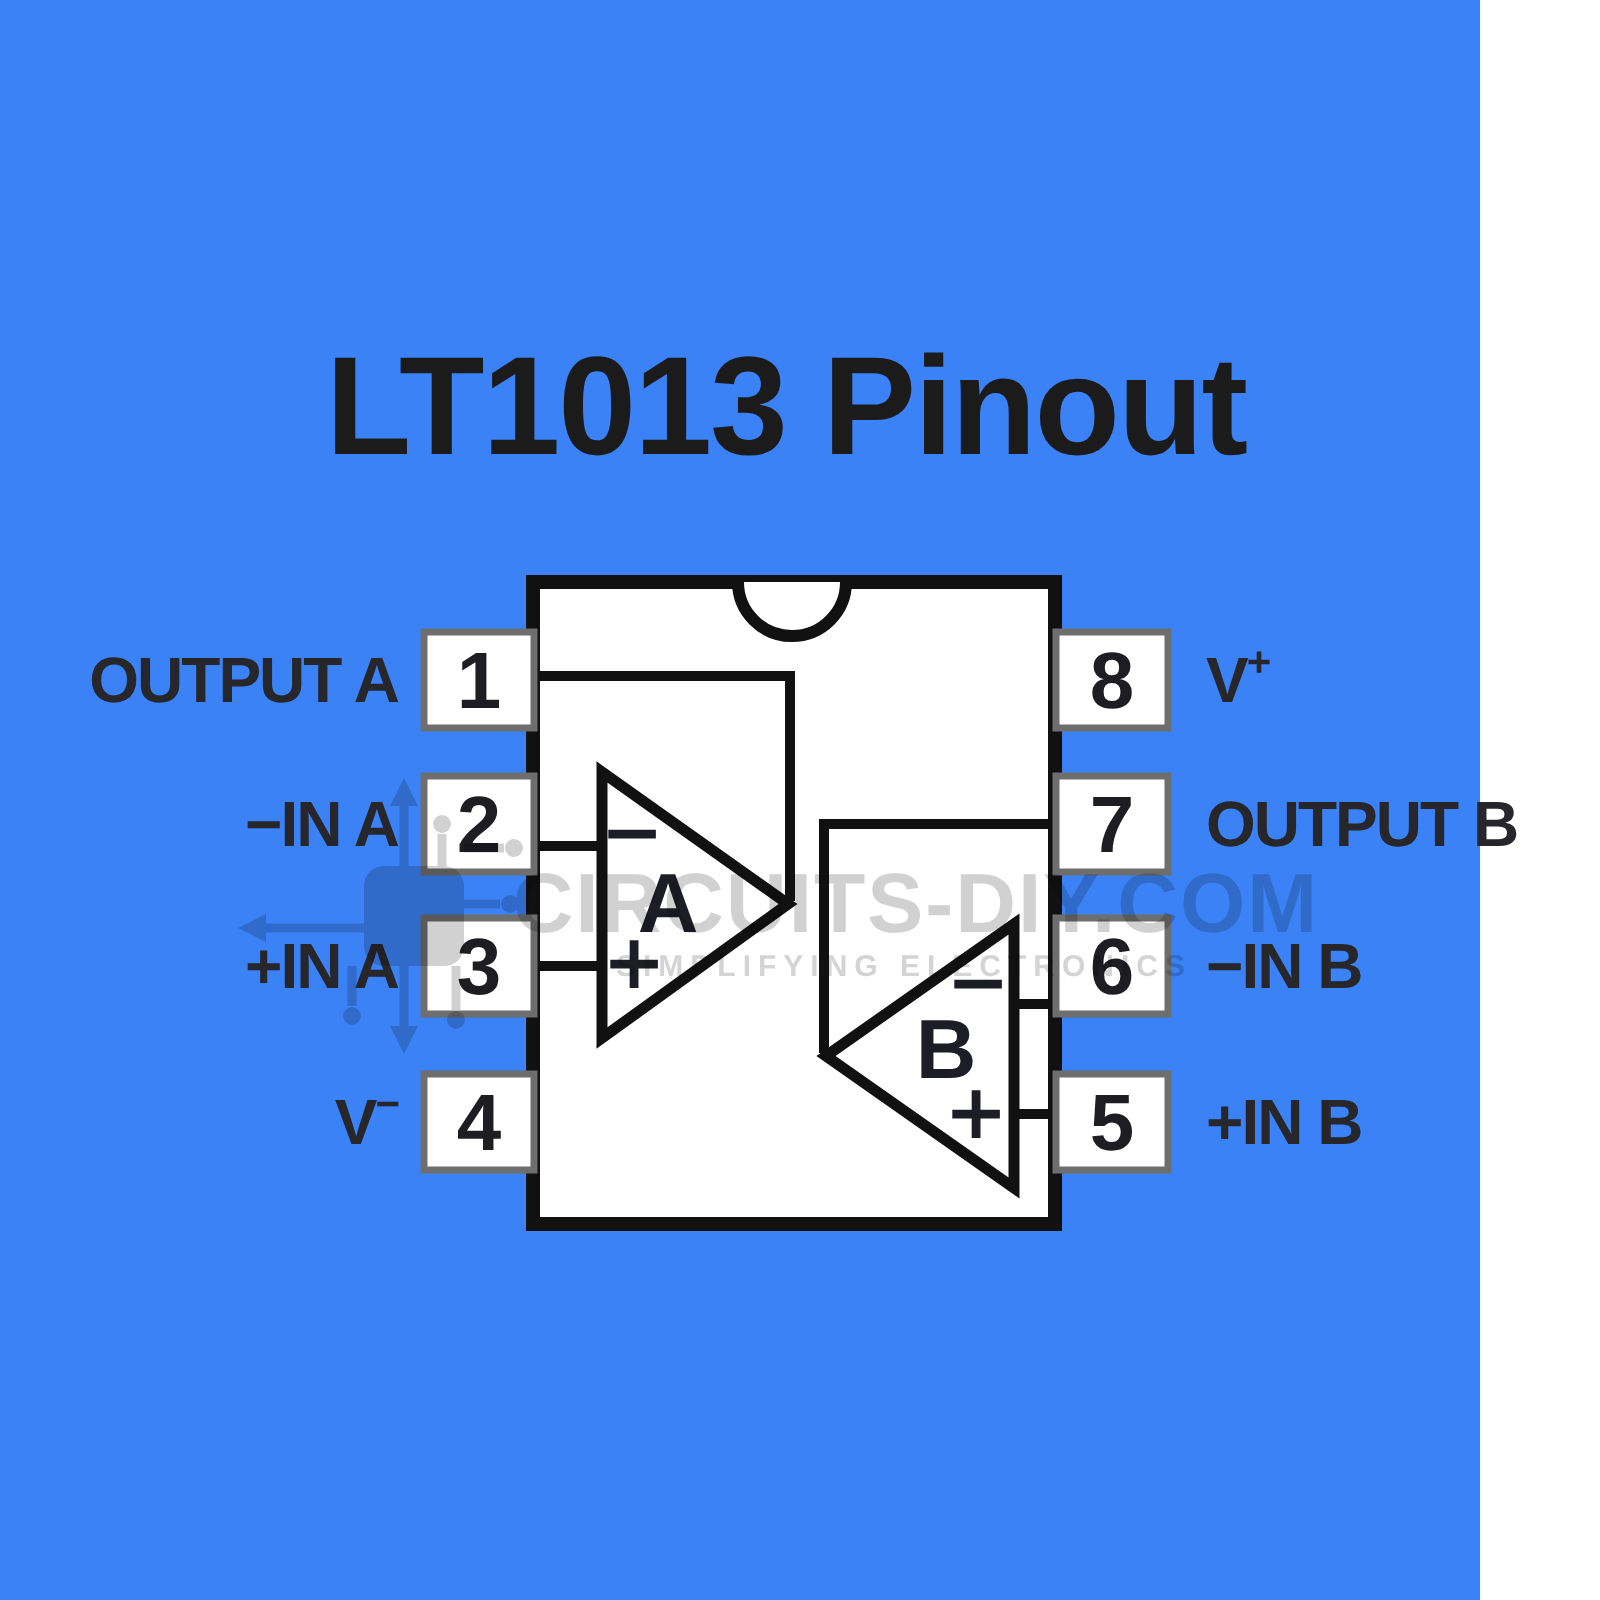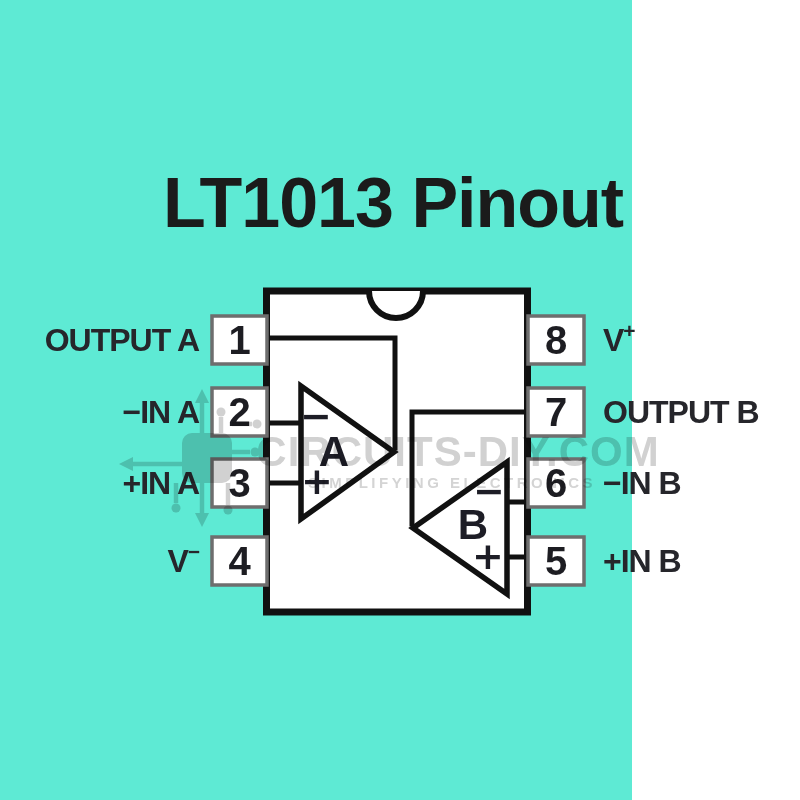--- a/index.html
+++ b/index.html
@@ -6,23 +6,23 @@
     margin: 0;
     padding: 0;
     background: #ffffff;
     width: 800px;
     height: 800px;
     overflow: hidden;
     font-family: "Liberation Sans", "DejaVu Sans", sans-serif;
   }
   .stage {
     position: relative;
-    width: 632px;
+    width: 740px;
     height: 800px;
-    background: #5eead4;
+    background: #3b82f6;
   }
   svg { display: block; }
   .title-text {
     font-family: "Liberation Sans", "DejaVu Sans", sans-serif;
     font-weight: bold;
     letter-spacing: -1px;
     fill: #1b1b1b;
   }
   .pin-label {
     font-family: "Liberation Sans", "DejaVu Sans", sans-serif;

